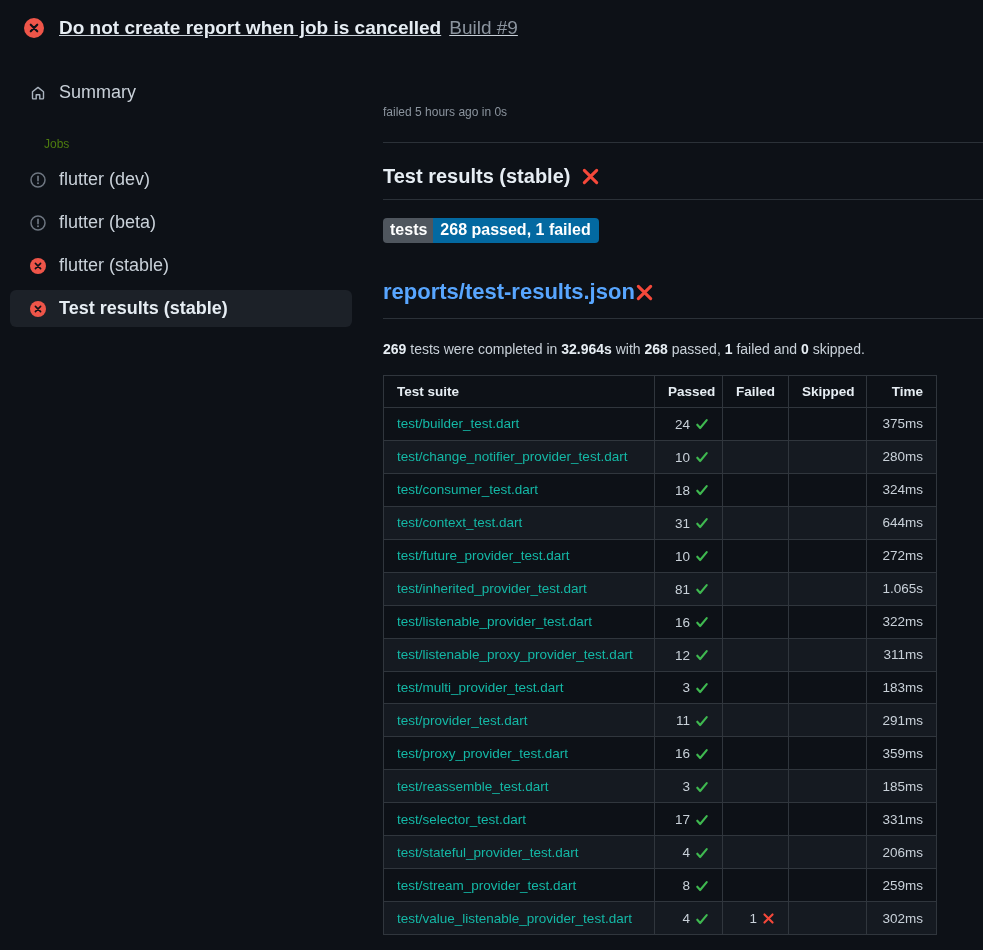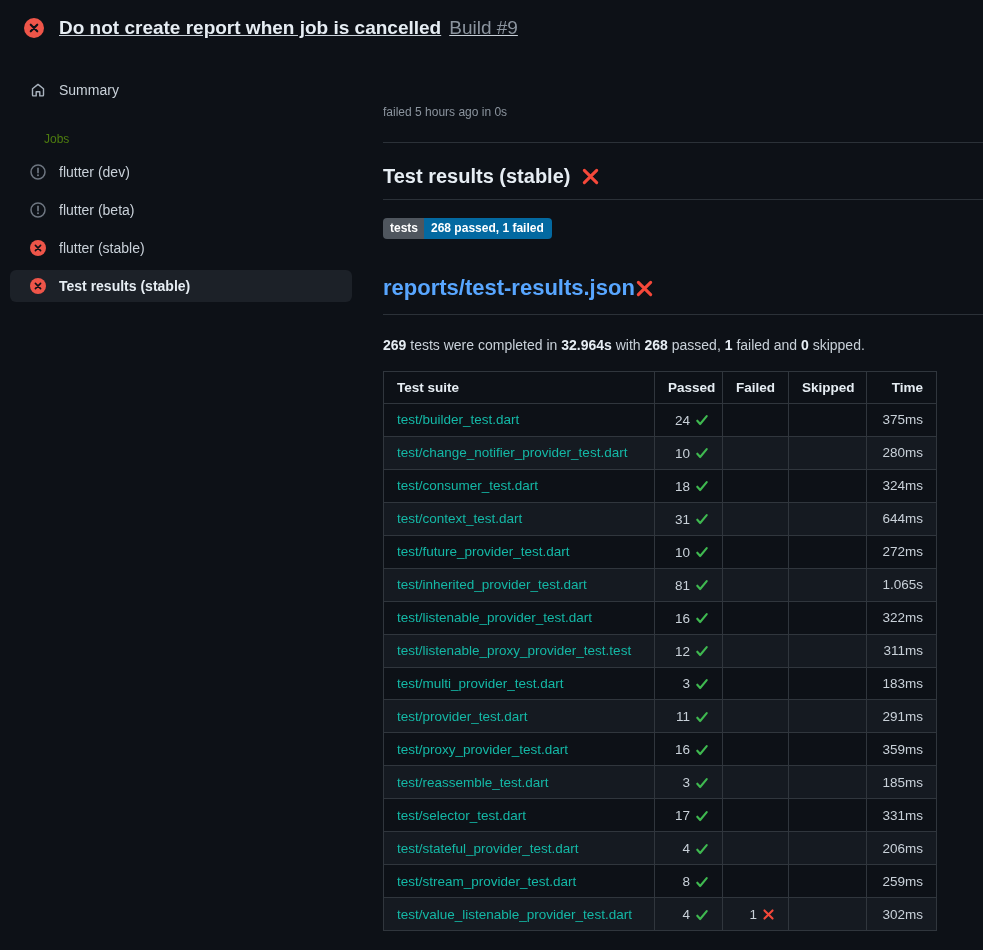--- a/index.html
+++ b/index.html
@@ -37,21 +37,21 @@
 
   
   .sidebar { width: 383px; flex: none; padding-top: 18px; }
   .side-item {
     display: flex;
     align-items: center;
     gap: 13px;
     margin: 2px 31px 2px 10px;
     padding: 8px 10px 8px 20px;
     border-radius: 6px;
-    font-size: 14px;
+    font-size: 18px;
     color: #c9d1d9;
     cursor: pointer;
   }
   .side-item.selected {
     background: #1c2128;
     font-weight: bold;
     color: #e6edf3;
   }
   .side-item .ico { display: inline-flex; width: 16px; height: 16px; flex: none; }
   .jobs-label {
@@ -76,21 +76,21 @@
     border-bottom: 1px solid #2b3138;
     font-size: 20px;
     font-weight: 600;
     color: #e6edf3;
   }
   .section-title .ico, .report-title .ico { display: inline-flex; width: 19px; height: 19px; }
 
   .badge {
     display: inline-flex;
     margin-top: 18px;
-    font-size: 12px;
+    font-size: 16px;
     font-weight: 600;
     color: #ffffff;
     border-radius: 4px;
     overflow: hidden;
     line-height: 1;
   }
   .badge .badge-label { padding: 4px 6px 5px 7px; }
   .badge .badge-value { padding: 4px 8px 5px 7px; }
 
   .report-title {
@@ -357,21 +357,21 @@
                   <svg width="14" height="14" viewBox="0 0 16 16">
                     <path d="M2.6 8.8l3.3 3.8L13.4 3.6" fill="none" stroke="#3fb950" stroke-width="2.4" stroke-linecap="round" stroke-linejoin="round"></path>
                   </svg>
                 </span>
               </span></td>
             <td></td>
             <td></td>
             <td>322ms</td>
           </tr>
           <tr>
-            <td><a href="#">test/listenable_proxy_provider_test.test</a></td>
+            <td><a href="#">test/listenable_proxy_provider_test.dart</a></td>
             <td><span class="num-cell">
                 <span>12</span>
                 <span style="display: inline-flex;">
                   <svg width="14" height="14" viewBox="0 0 16 16">
                     <path d="M2.6 8.8l3.3 3.8L13.4 3.6" fill="none" stroke="#3fb950" stroke-width="2.4" stroke-linecap="round" stroke-linejoin="round"></path>
                   </svg>
                 </span>
               </span></td>
             <td></td>
             <td></td>

